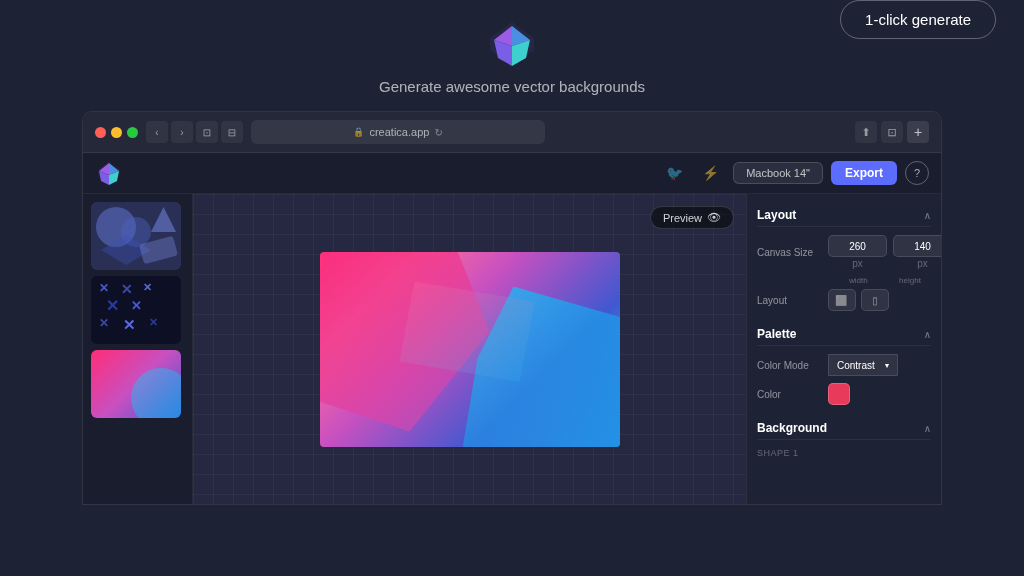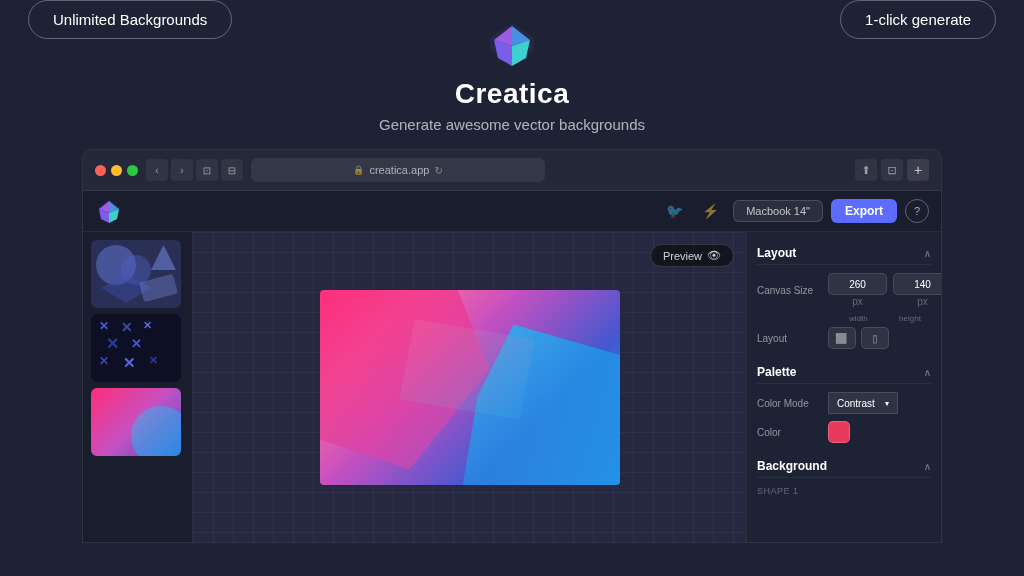--- a/index.html
+++ b/index.html
@@ -448,32 +448,30 @@
       height: 100%;
       background: #0d1025;
       position: relative;
       overflow: hidden;
     }
   </style>
 </head>
 <body>
 
 <div class="hero">
-  <button class="pill-button pill-left">Unlimited Backgrounds</button>
   <button class="pill-button pill-right">1-click generate</button>
 
   <svg class="logo-icon" viewBox="0 0 52 52" fill="none" xmlns="http://www.w3.org/2000/svg">
     <polygon points="26,4 48,20 48,32 26,48 4,32 4,20" fill="#2a2e55" opacity="0.5"></polygon>
     <polygon points="26,8 26,28 8,22" fill="#9c5ce6"></polygon>
     <polygon points="26,8 44,22 26,28" fill="#4b8fe2"></polygon>
     <polygon points="26,28 8,22 12,40 26,48" fill="#7b5ee6"></polygon>
     <polygon points="26,28 44,22 40,40 26,48" fill="#3ecfcf"></polygon>
   </svg>
 
-  <h1 class="hero-title">Creatica</h1>
   <p class="hero-subtitle">Generate awesome vector backgrounds</p>
 
   <div class="browser-mockup">
 
     <div class="browser-chrome">
       <div class="traffic-lights">
         <div class="tl tl-red"></div>
         <div class="tl tl-yellow"></div>
         <div class="tl tl-green"></div>
       </div>

